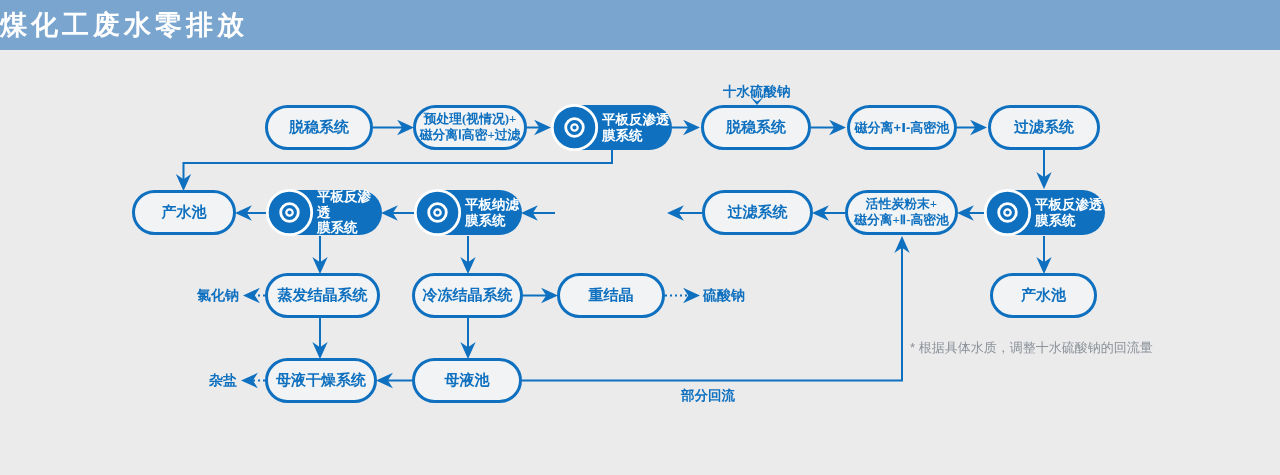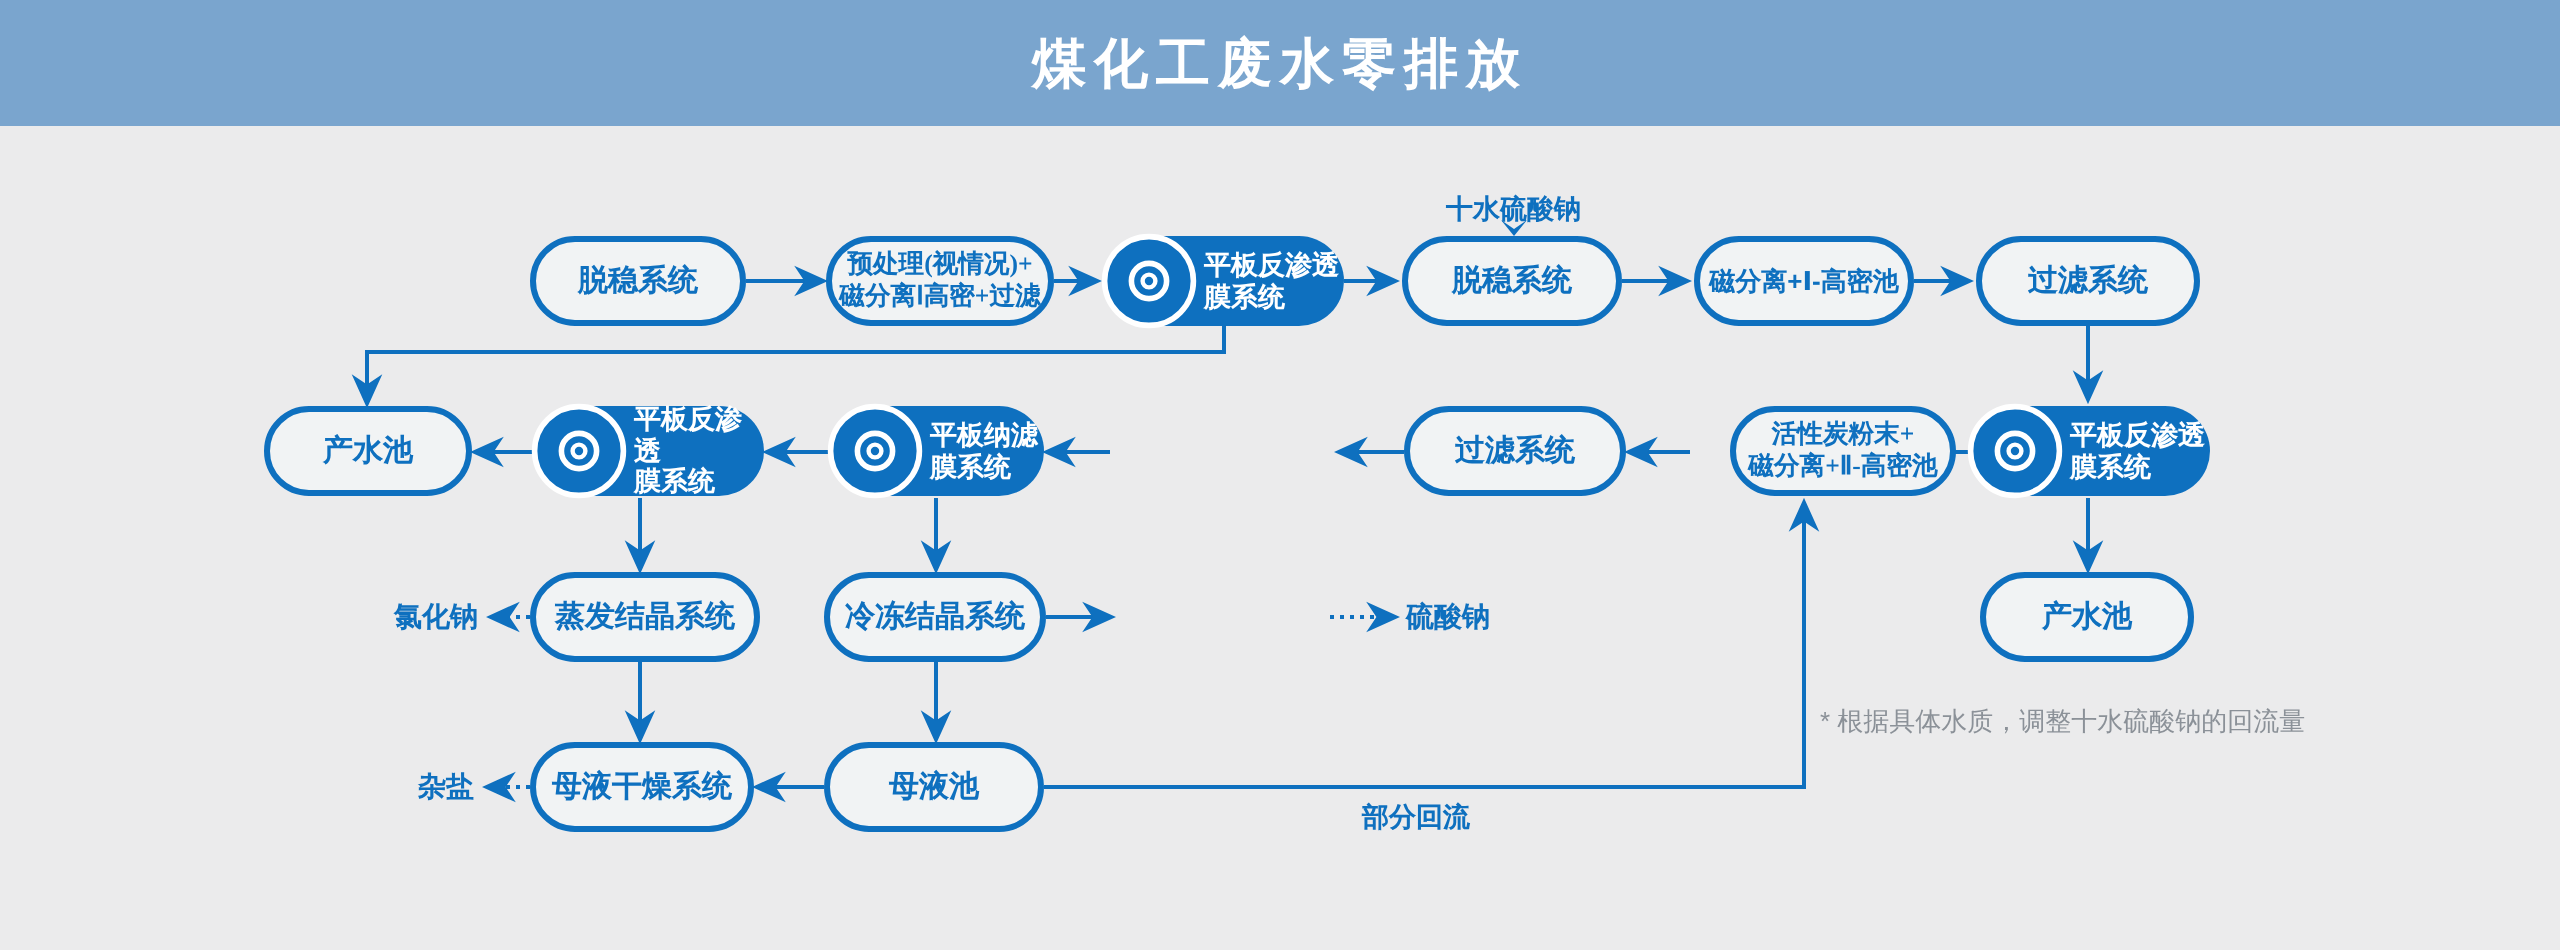--- a/index.html
+++ b/index.html
@@ -10,22 +10,22 @@
     --note_gray:#8b9198;
   }
   *{box-sizing:border-box;}
   html,body{margin:0;padding:0;}
   body{
     width:1280px;height:475px;background:var(--page_bg);
     font-family:"Liberation Sans","DejaVu Sans",sans-serif;
     overflow:hidden;
   }
   .header{
-    height:63px;background:var(--header_bg);
-    display:flex;align-items:center;justify-content:center;
+    height:50px;background:var(--header_bg);
+    display:flex;align-items:center;justify-content:flex-start;
   }
   .header h1{
     margin:0;color:#ffffff;font-size:27px;font-weight:bold;letter-spacing:4px;
   }
   .canvas{position:relative;width:1280px;height:425px;}
   svg.wires{position:absolute;left:0;top:0;width:1280px;height:425px;}
   svg.wires path.wire{stroke:var(--accent);stroke-width:2;fill:none;}
   svg.wires path.dotted{stroke-dasharray:2 3;}
   svg.wires .solid-shape{fill:var(--accent);stroke:none;}
   marker path{fill:var(--accent);}
@@ -155,21 +155,21 @@
       </svg>
     </span>
     <span class="t">
         <span class="ln">平板纳滤</span>
         <span class="ln">膜系统</span>
       </span>
   </div>
   <div class="pill outlined" style="left:702px;top:140px;width:111px;">
     <span class="t">过滤系统</span>
   </div>
-  <div class="pill outlined two" style="left:845px;top:140px;width:113px;margin-left:20px;">
+  <div class="pill outlined two" style="left:845px;top:140px;width:113px;">
     <span class="t">
         <span class="ln">活性炭粉末+</span>
         <span class="ln">磁分离+Ⅱ-高密池</span>
       </span>
   </div>
   <div class="pill filled" style="left:985px;top:140px;width:120px;">
     <span class="icon">
       <svg viewBox="0 0 49 49" width="49" height="49">
         <circle cx="24.5" cy="24.5" r="22.2" fill="#0e70bf" stroke="#ffffff" stroke-width="2.8"></circle>
         <circle cx="24.5" cy="24.5" r="8.8" fill="none" stroke="#ffffff" stroke-width="2.8"></circle>
@@ -180,20 +180,23 @@
         <span class="ln">平板反渗透</span>
         <span class="ln">膜系统</span>
       </span>
   </div>
 
   <div class="pill outlined" style="left:265px;top:223px;width:115px;">
     <span class="t">蒸发结晶系统</span>
   </div>
   <div class="pill outlined" style="left:412px;top:223px;width:111px;">
     <span class="t">冷冻结晶系统</span>
+  </div>
+  <div class="pill outlined" style="left:557px;top:223px;width:108px;">
+    <span class="t">重结晶</span>
   </div>
   <div class="pill outlined" style="left:990px;top:223px;width:107px;">
     <span class="t">产水池</span>
   </div>
 
   <div class="pill outlined" style="left:265px;top:308px;width:112px;">
     <span class="t">母液干燥系统</span>
   </div>
   <div class="pill outlined" style="left:412px;top:308px;width:110px;">
     <span class="t">母液池</span>

